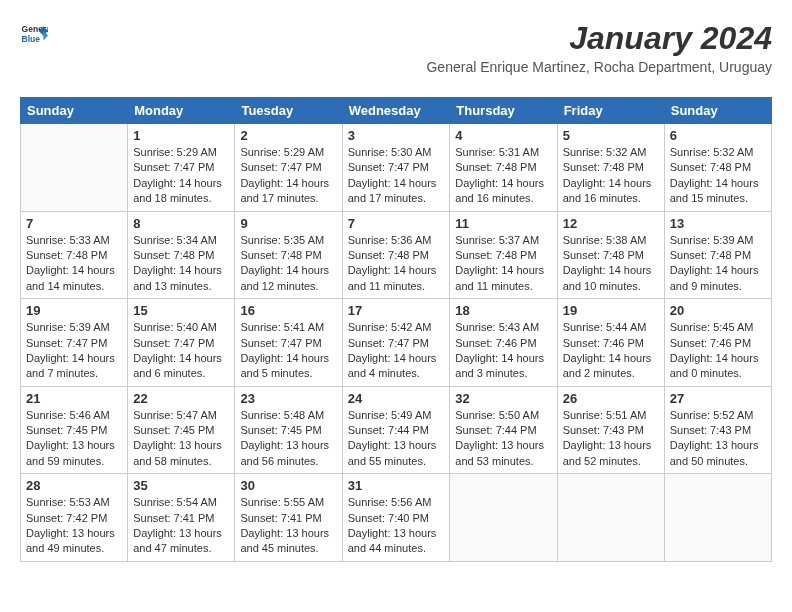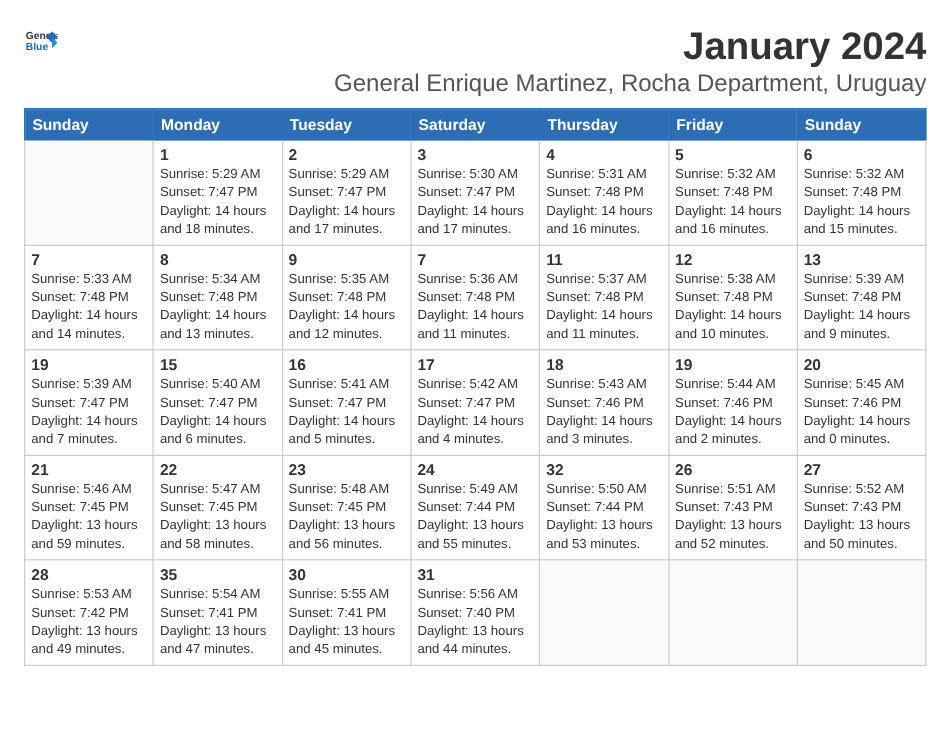--- a/index.html
+++ b/index.html
@@ -25,30 +25,31 @@
       width: 28px;
       height: 28px;
     }
     .title-block {
       text-align: right;
     }
     .month-title {
       font-size: 32px;
       font-weight: bold;
       color: #333;
+      font-style: italic;
     }
     .subtitle {
-      font-size: 20px;
+      font-size: 14px;
       color: #555;
       margin-top: 2px;
     }
     .calendar-table {
       width: 100%;
       border-collapse: collapse;
-      margin-top: 8px;
+      margin-top: 22px;
     }
     .calendar-table th {
       background-color: #2d6db5;
       color: #fff;
       text-align: left;
       padding: 5px 6px;
       font-size: 13px;
       border: 1px solid #2d6db5;
     }
     .calendar-table td {
@@ -90,21 +91,21 @@
     <div class="subtitle">General Enrique Martinez, Rocha Department, Uruguay</div>
   </div>
 </div>
 
 <table class="calendar-table">
   <thead>
     <tr>
     <th>Sunday</th>
         <th>Monday</th>
         <th>Tuesday</th>
-        <th>Saturday</th>
+        <th>Wednesday</th>
         <th>Thursday</th>
         <th>Friday</th>
         <th>Sunday</th>
       </tr>
   </thead>
   <tbody id="calendar-body">
   <tr>
         <td class="empty-cell"></td>
         <td>
           <div class="day-number">1</div>

